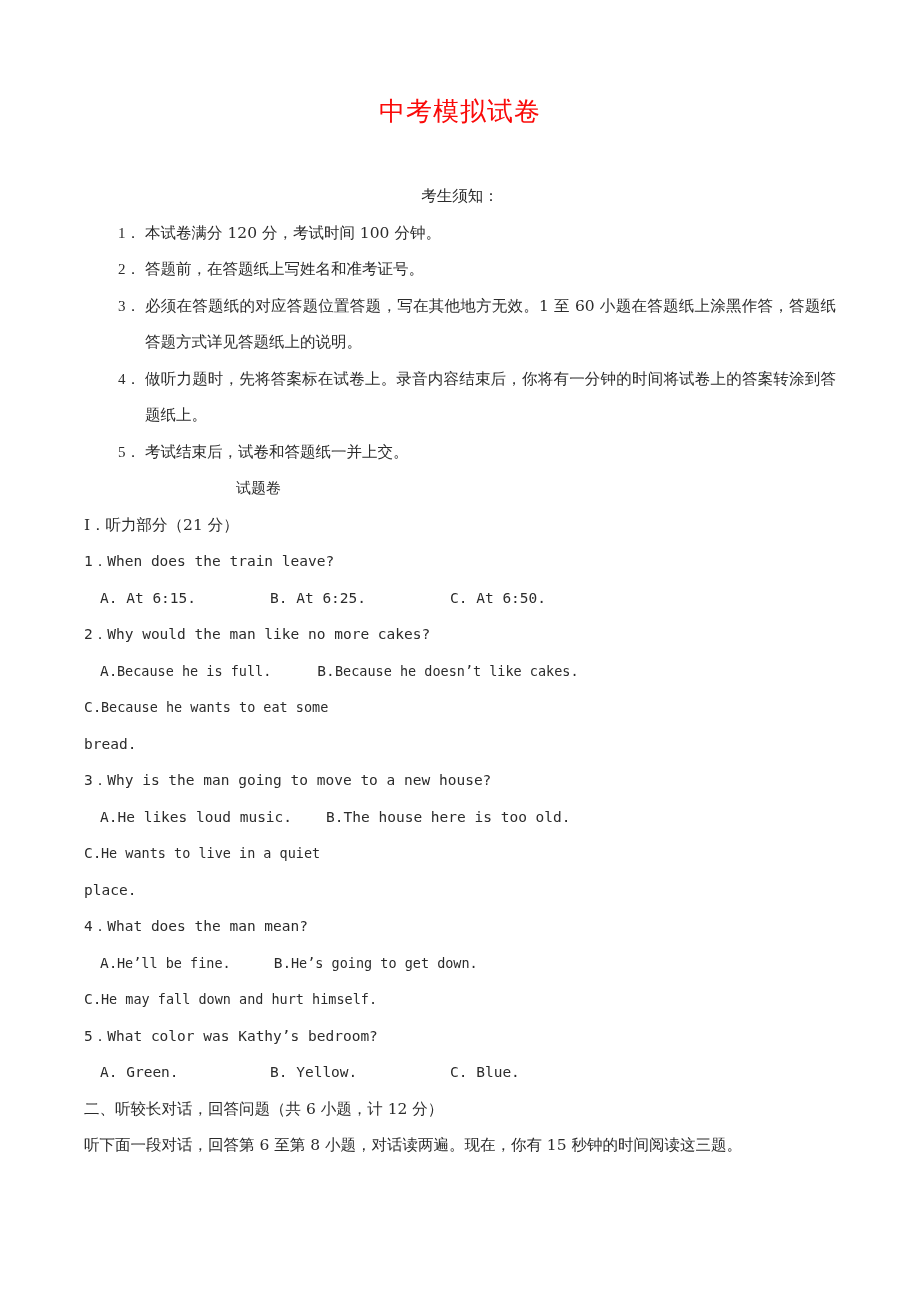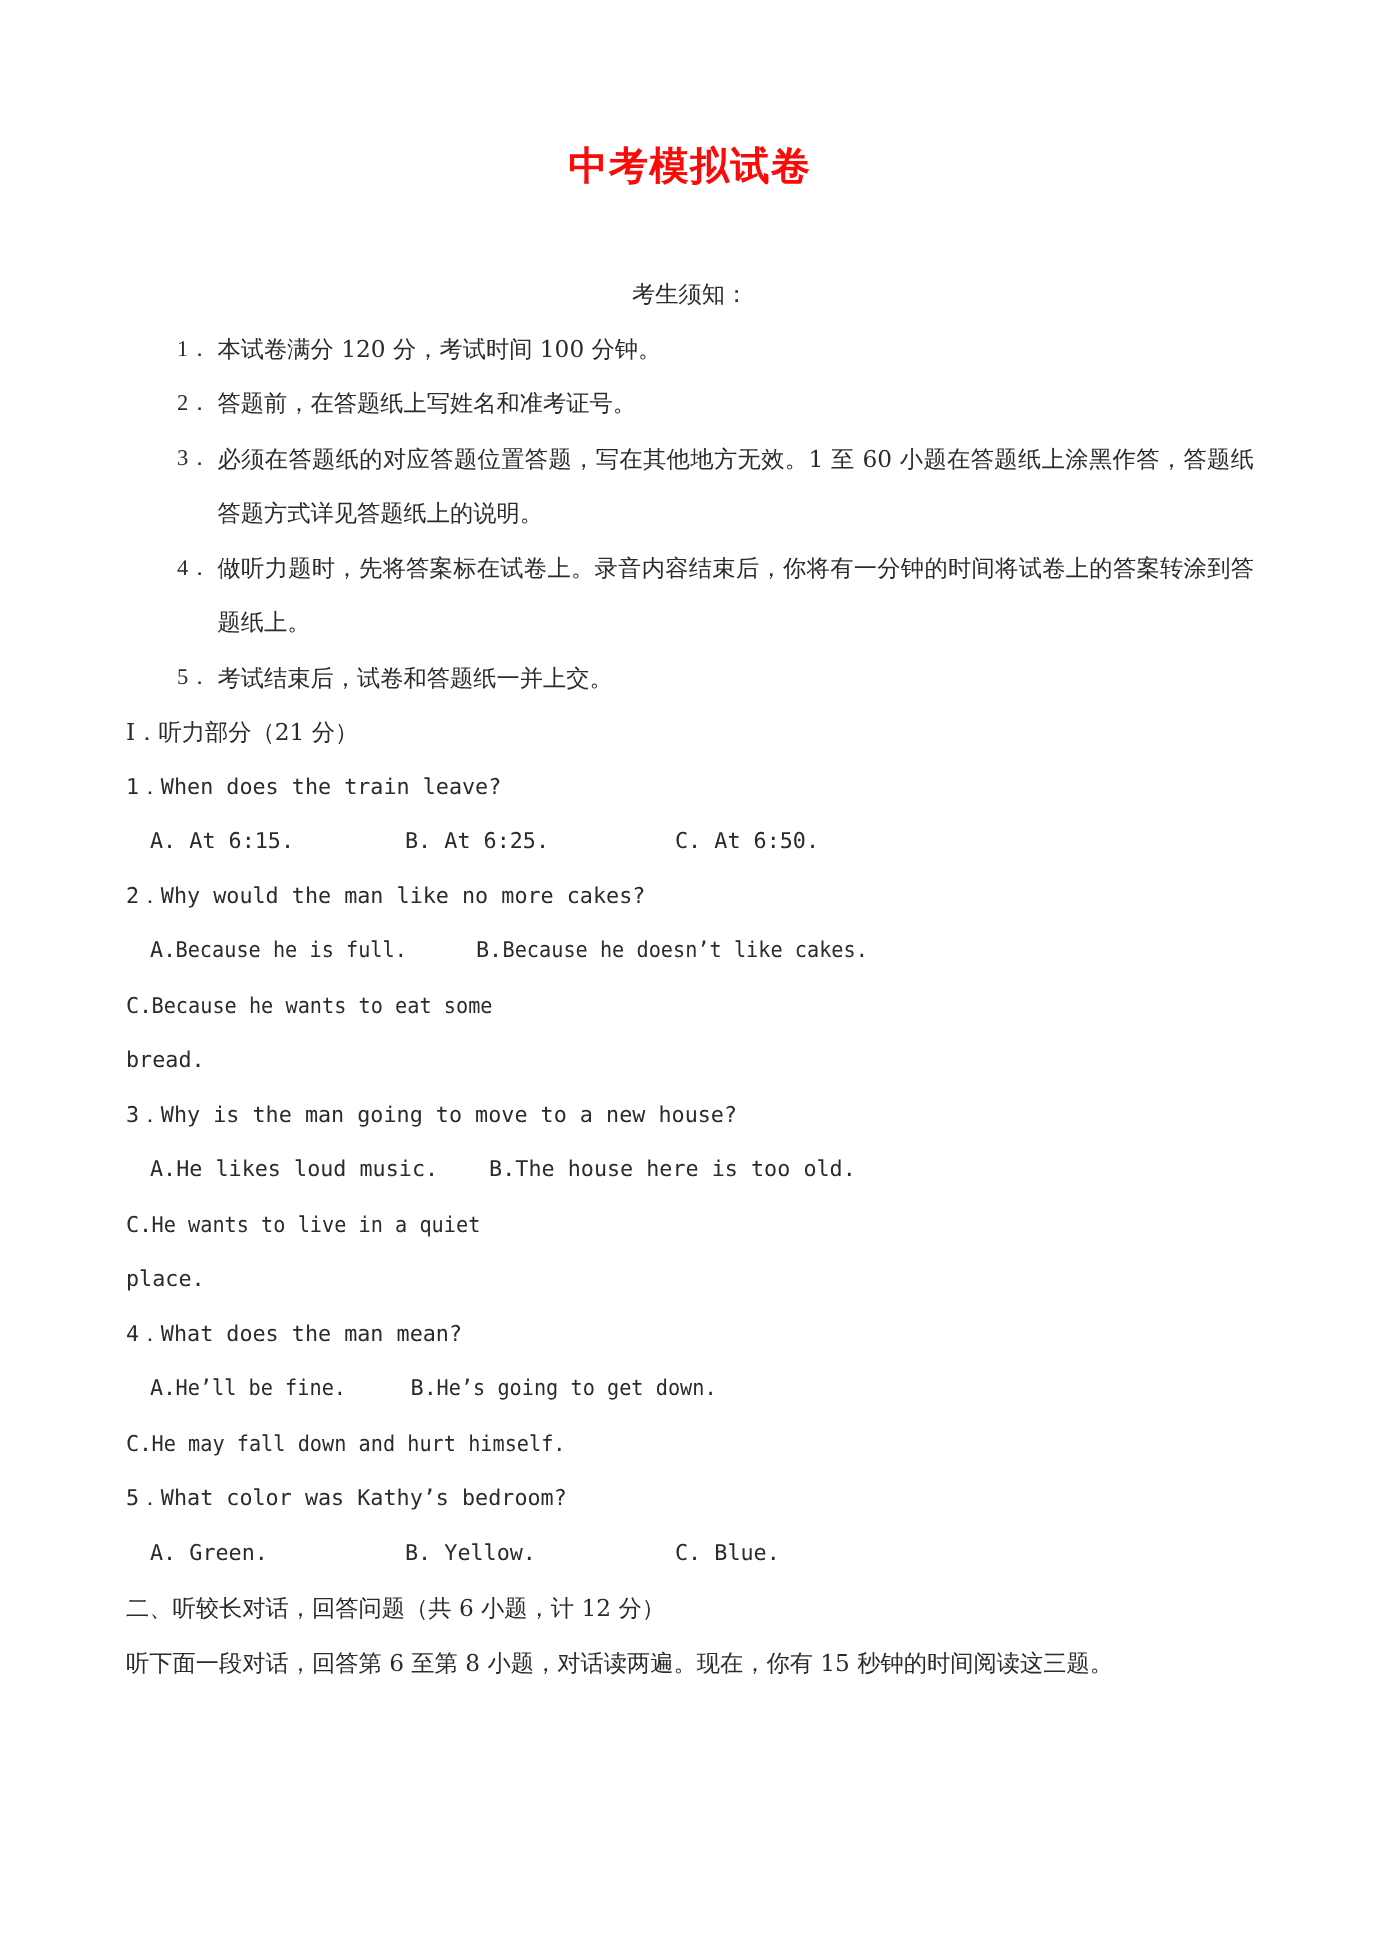--- a/index.html
+++ b/index.html
@@ -23,21 +23,21 @@
   }
 
   
   .doc-title {
     position: absolute;
     left: 0;
     top: 94px;
     width: 920px;
     text-align: center;
     font-family: "DejaVu Sans", "Liberation Sans", sans-serif;
-    font-weight: bold;
+    font-weight: normal;
     font-size: 26px;
     letter-spacing: 1px;
     color: #fa0a09;
     line-height: 34px;
   }
 
   
   .body-area {
     position: absolute;
     left: 84px;
@@ -197,20 +197,21 @@
       <li class="notice-item">
         <span class="notice-num">4．</span>
         <span>做听力题时，先将答案标在试卷上。录音内容结束后，你将有一分钟的时间将试卷上的答案转涂到答题纸上。</span>
       </li>
       <li class="notice-item">
         <span class="notice-num">5．</span>
         <span>考试结束后，试卷和答题纸一并上交。</span>
       </li>
     </ol>
 
+    <p class="subtitle-shijuan">试题卷</p>
 
     <p class="section-line">I．听力部分（21 分）</p>
 
 
 
     <p class="q-stem">1．When does the train leave?</p>
     <p class="q-opts opts-cols">
       <span class="opt opt-a">
         <span>A.</span>
         <span>At 6:15.</span>

